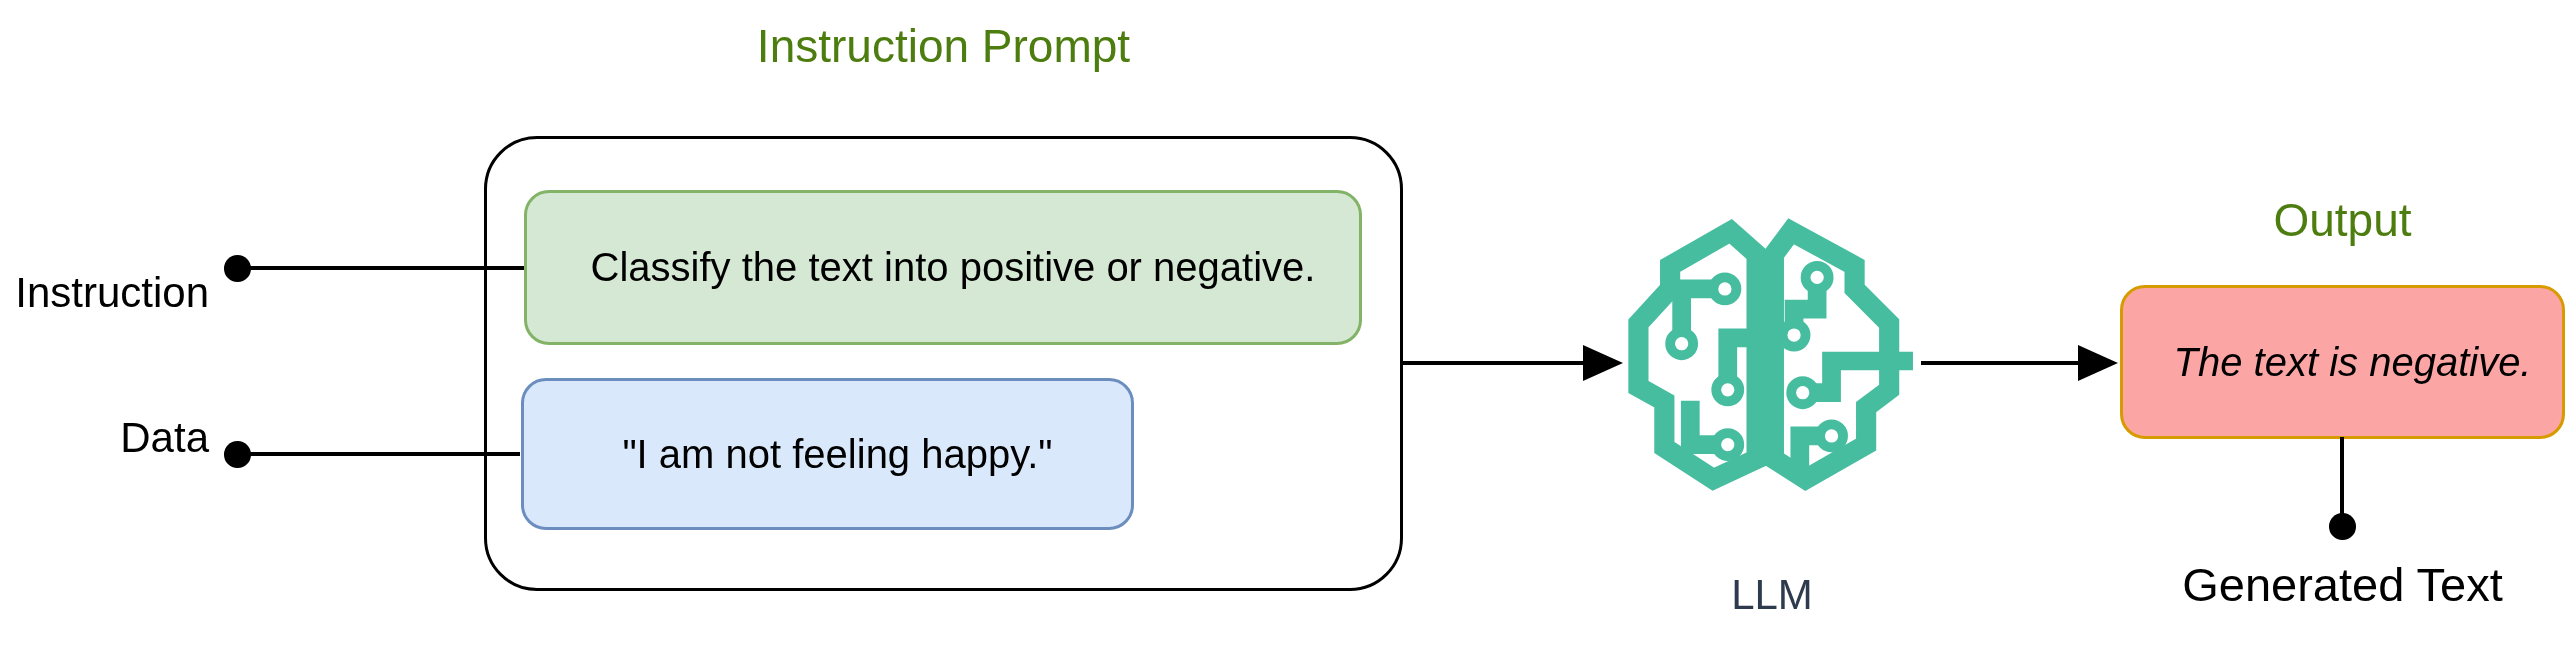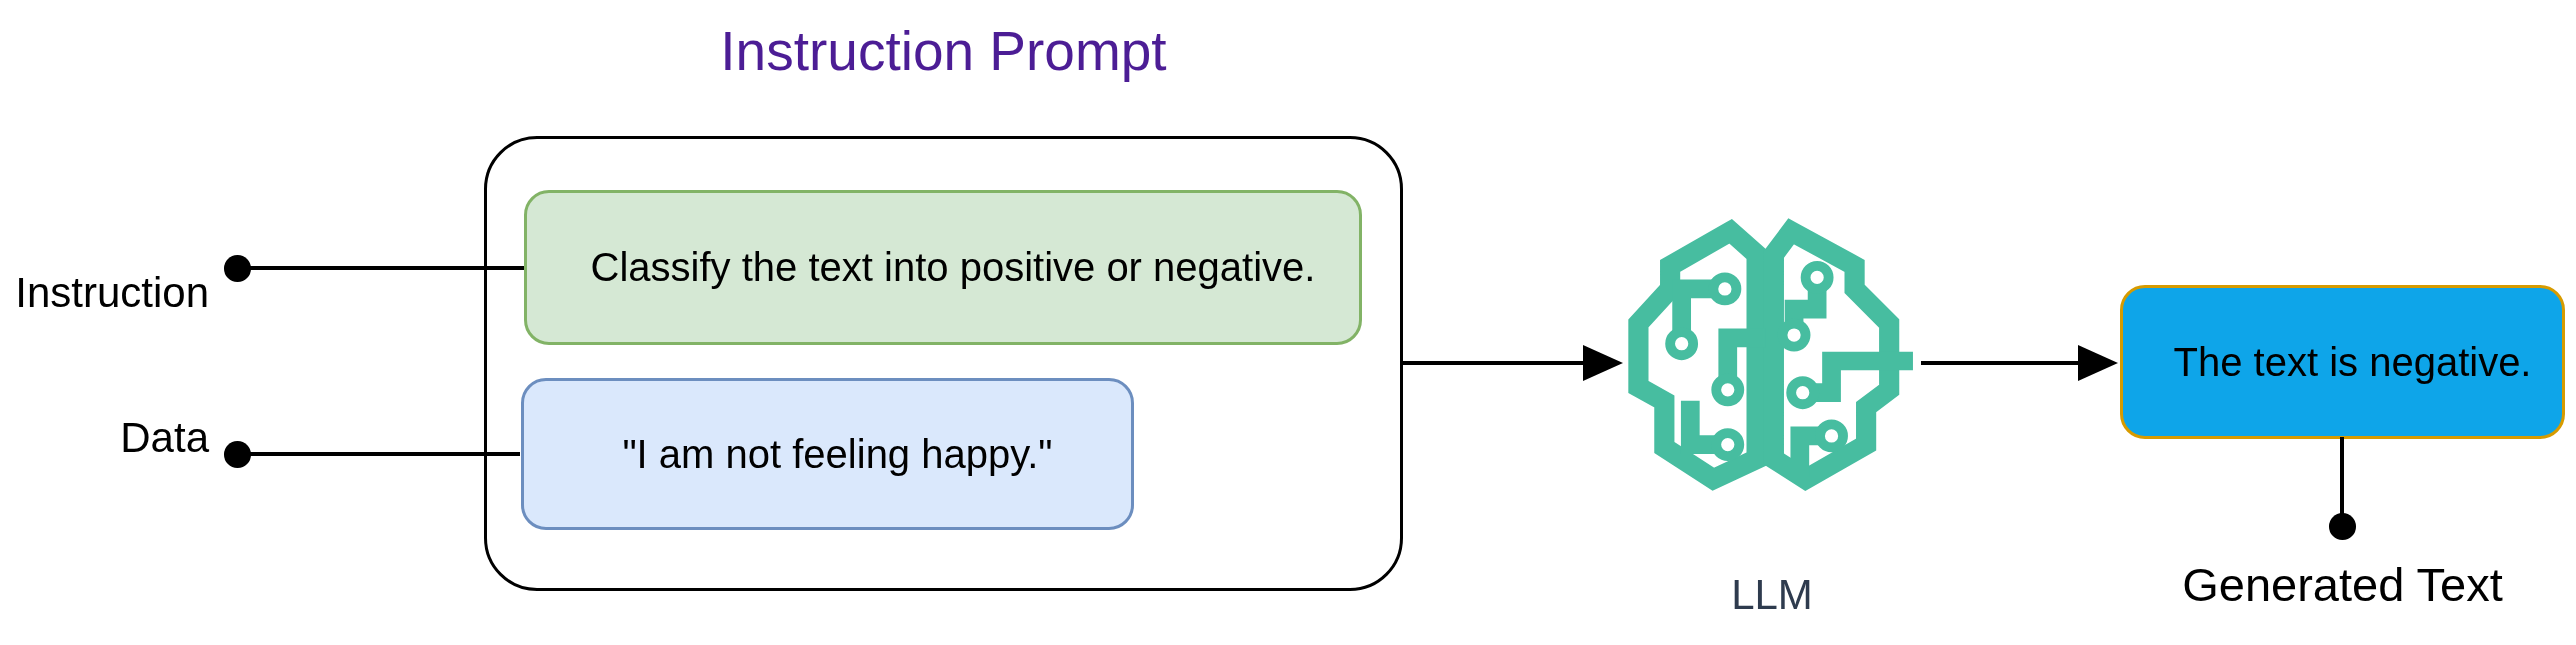--- a/index.html
+++ b/index.html
@@ -8,37 +8,37 @@
     width:2576px;height:646px;
     background:#ffffff;
     font-family:"Liberation Sans", sans-serif;
     color:#000;
     overflow:hidden;
   }
   .abs{position:absolute;}
   .diagram-title{
     position:absolute;
     text-align:center;
-    font-size:55px;
-    color:#4c1d95;
+    font-size:46px;
+    color:#4d7c0f;
     white-space:nowrap;
   }
   .node{
     position:absolute;
     box-sizing:border-box;
     display:flex;align-items:center;justify-content:center;
     text-align:center;
     border-radius:25px;
     font-size:40px;
     white-space:nowrap;
     padding-left:20px;
   }
   .node-green{background:#d5e8d4;border:3.8px solid #82b366;}
   .node-blue{background:#dae8fc;border:3.8px solid #6c8ebf;}
-  .node-orange{background:#0ea5e9;border:3.8px solid #d79b00;}
+  .node-orange{background:#fca5a5;border:3.8px solid #d79b00;font-style:italic;}
   .outer-box{
     position:absolute;
     box-sizing:border-box;
     border:3.8px solid #000;
     border-radius:53px;
     background:transparent;
   }
   .hline{position:absolute;height:3.8px;background:#000;}
   .vline{position:absolute;width:3.8px;background:#000;}
   .dot{position:absolute;width:26.6px;height:26.6px;border-radius:50%;background:#000;}
@@ -121,20 +121,21 @@
     </g>
   </svg>
 
   <div class="llm-label">
     <div>LLM</div>
   </div>
 
   <div class="hline" style="left:1921px;top:361px;width:160px;"></div>
   <div class="arrowhead" style="left:2078px;top:345px;"></div>
 
+  <div class="diagram-title" style="left:2120px;top:193px;width:445px;">Output</div>
 
   <div class="node node-orange" style="left:2120px;top:285px;width:445px;height:154px;">The text is negative.</div>
 
   <div class="vline" style="left:2340px;top:437px;height:78px;"></div>
   <div class="dot" style="left:2329px;top:513px;"></div>
 
   <div class="caption" style="left:2105px;top:557px;width:475px;">Generated Text</div>
 
 </div>
 

